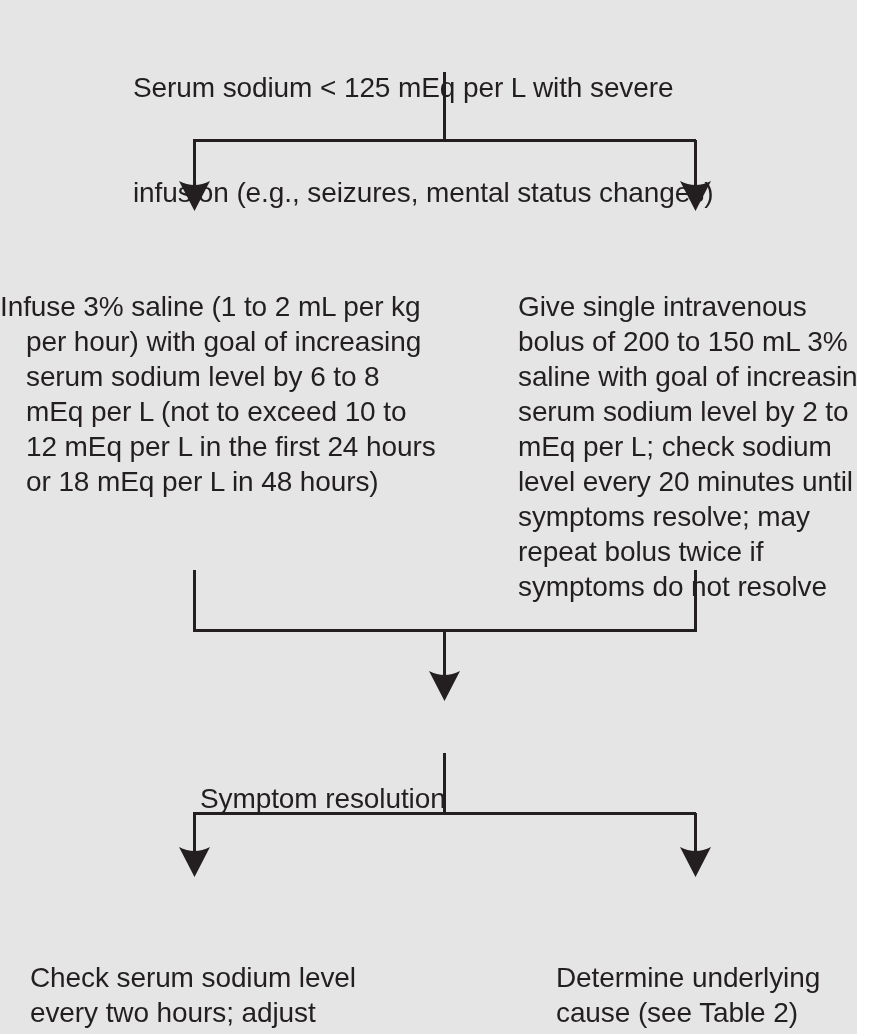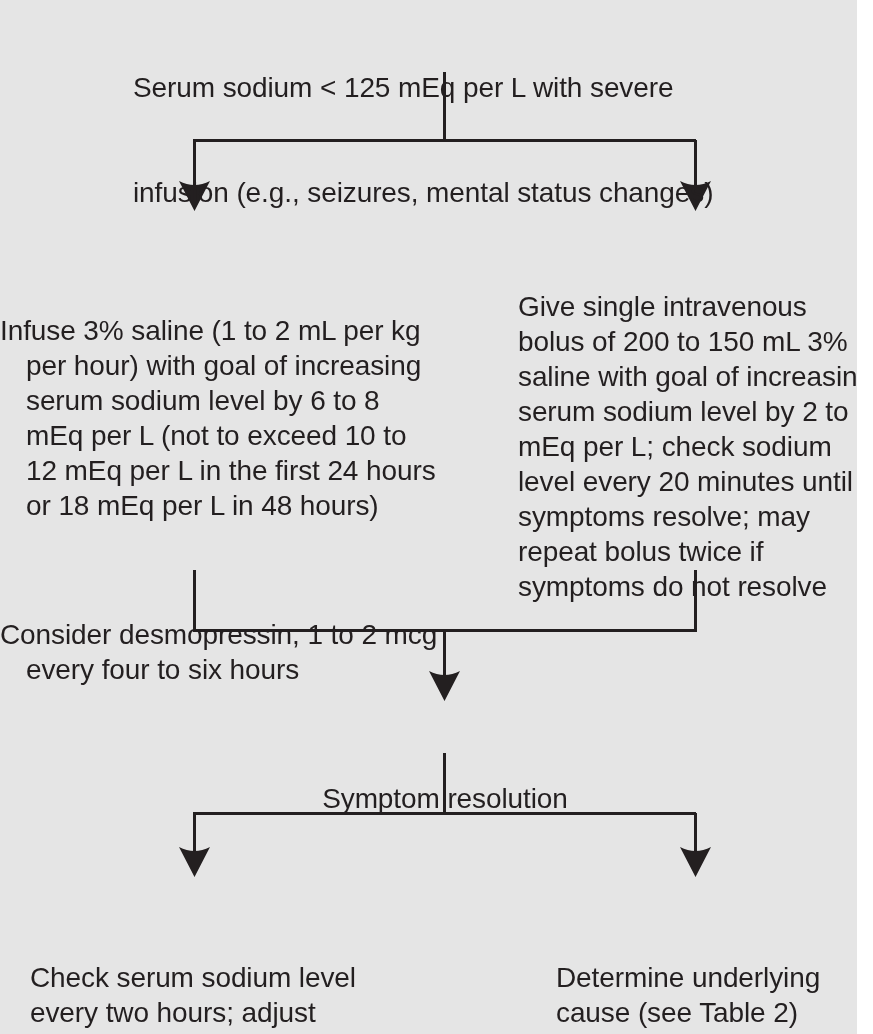--- a/index.html
+++ b/index.html
@@ -45,34 +45,32 @@
   }
   
   .node--left-branch {
     left: 0px;
     top: 219px;
     width: 440px;
   }
   .node--left-branch .para {
     padding-left: 26px;
     text-indent: -26px;
-    margin-top: 24px;
   }
   
   .node--right-branch {
     left: 518px;
     top: 219px;
     width: 355px;
   }
   
   .node--resolution {
     left: 200px;
     top: 711px;
     width: 490px;
-    text-align: center;
   }
   
   .node--outcome-left {
     left: 30px;
     top: 890px;
     width: 370px;
   }
   
   .node--outcome-right {
     left: 556px;
@@ -132,21 +130,20 @@
     <path class="arrowhead" d="M 695.5 877 L 680 847 Q 695.5 855 711 847 Z"></path>
   </svg>
 
   <div class="node node--root">
     <div>Serum sodium &lt; 125 mEq per L with severe</div>
     <div>infusion (e.g., seizures, mental status changes)</div>
   </div>
 
   <div class="node node--left-branch">
     <div class="para">Infuse 3% saline (1 to 2 mL per kg per hour) with goal of increasing serum sodium level by 6 to 8 mEq per L (not to exceed 10 to 12 mEq per L in the first 24 hours or 18 mEq per L in 48 hours)</div>
-    <div class="para">Consider desmopressin, 1 to 2 mcg every four to six hours</div>
   </div>
 
   <div class="node node--right-branch">
     <div>Give single intravenous bolus of 200 to 150 mL 3% saline with goal of increasing serum sodium level by 2 to 3 mEq per L; check sodium level every 20 minutes until symptoms resolve; may repeat bolus twice if symptoms do not resolve</div>
   </div>
 
   <div class="node node--resolution">
     <div>Symptom resolution</div>
   </div>
 

